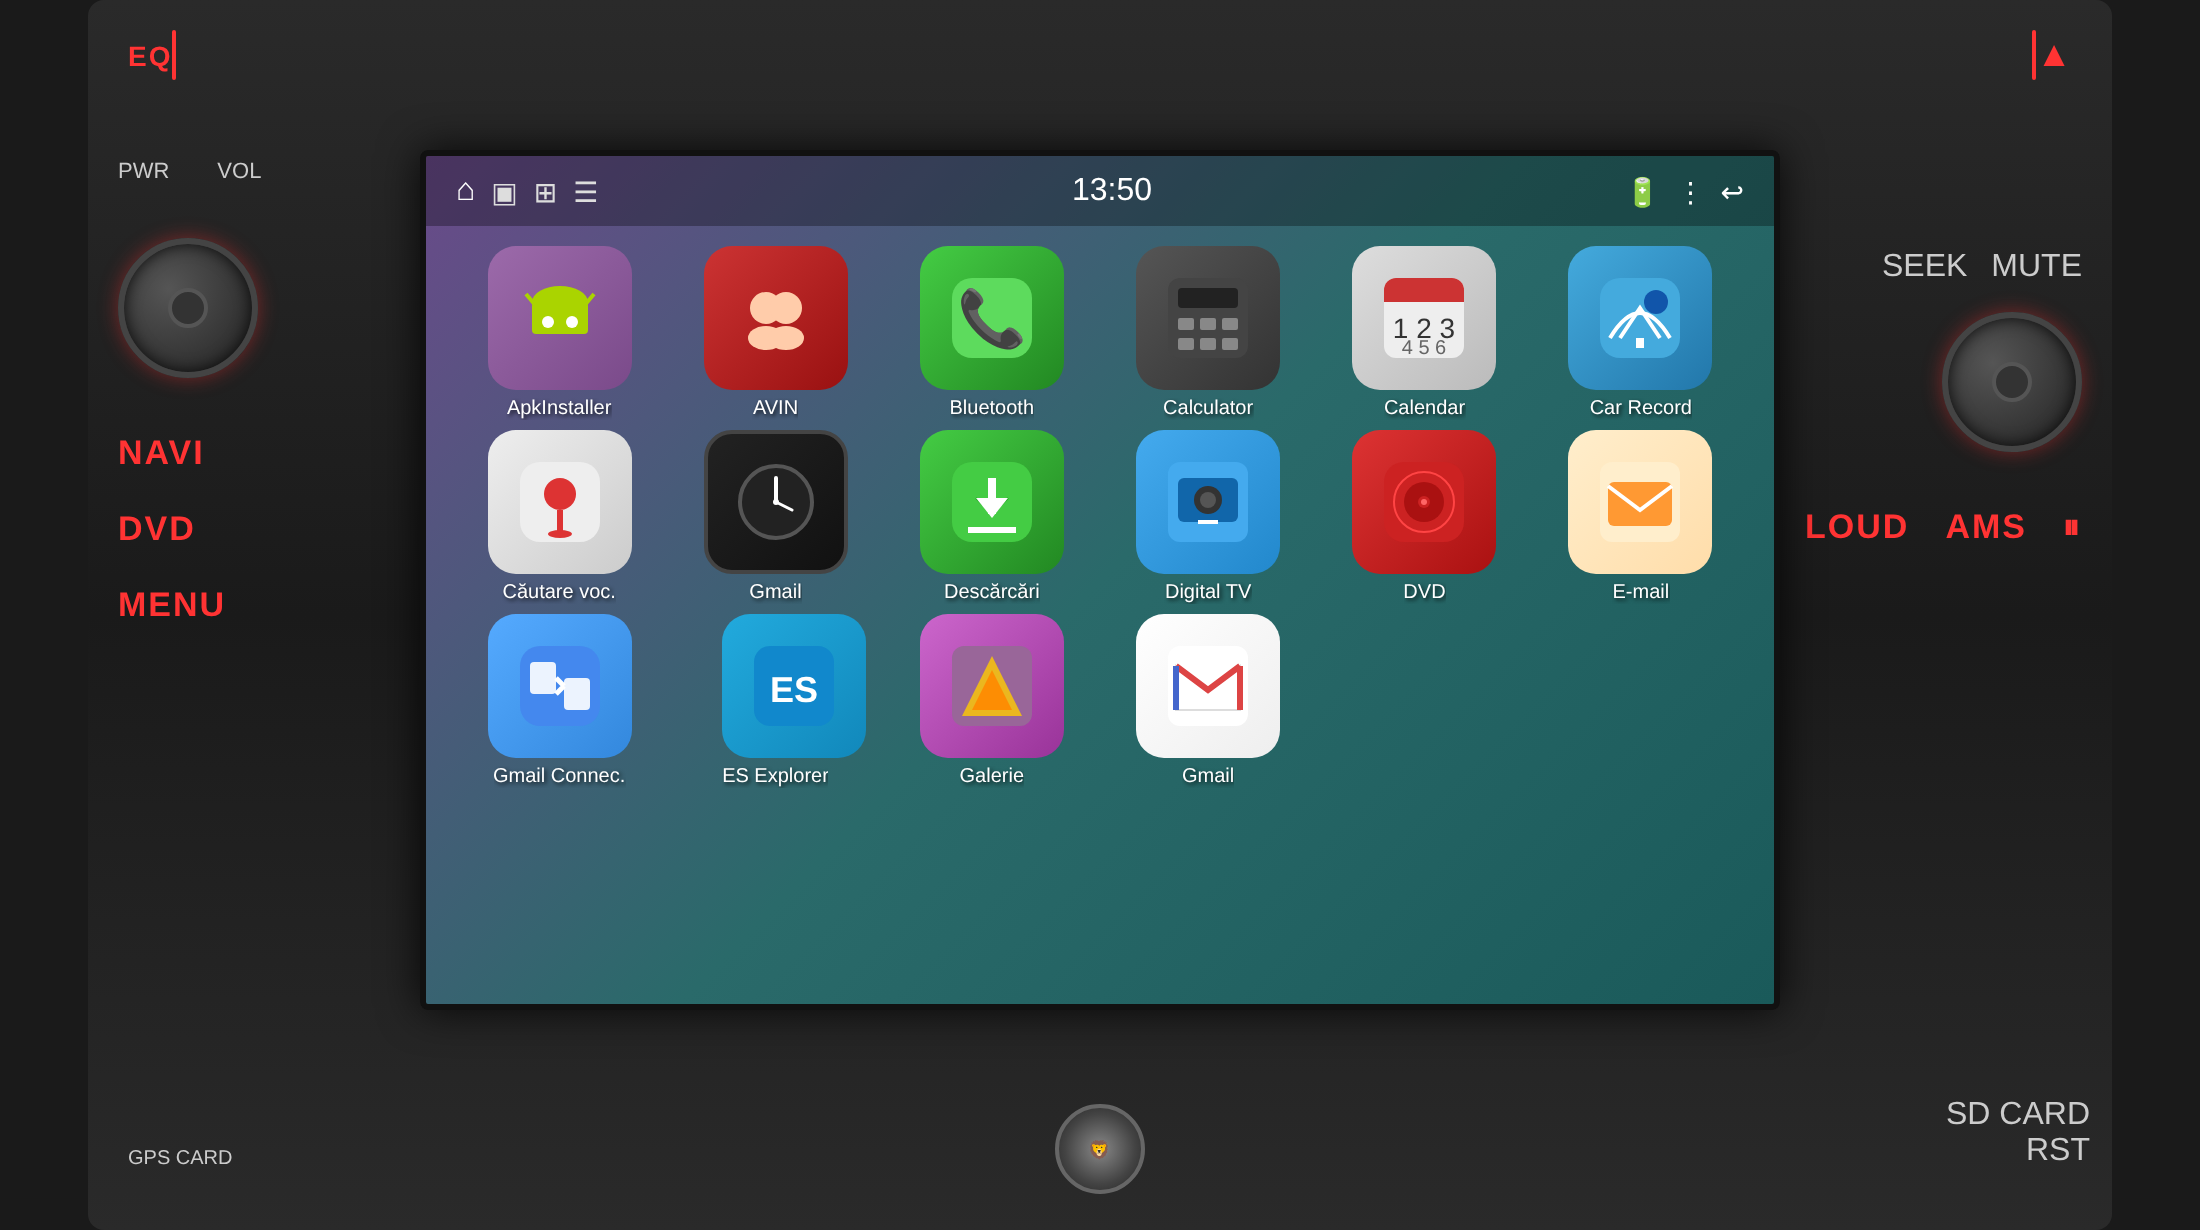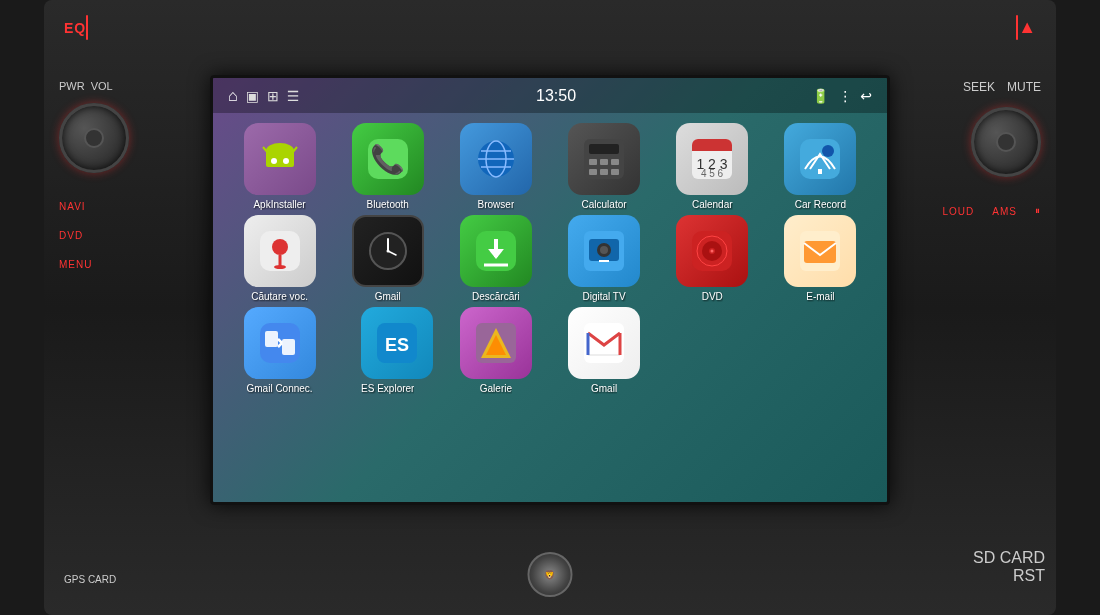--- a/index.html
+++ b/index.html
@@ -56,24 +56,24 @@
       position: absolute;
       left: 15px;
       top: 80px;
       display: flex;
       flex-direction: column;
       gap: 8px;
     }
 
     .pwr-vol {
       display: flex;
-      gap: 6px;
+      gap: 24px;
       color: #ccc;
       font-size: 11px;
-      margin-bottom: 3px;
+      margin-bottom: 19px;
     }
 
     .knob {
       width: 70px;
       height: 70px;
       border-radius: 50%;
       background: radial-gradient(circle at 35% 35%, #555, #222);
       border: 3px solid #444;
       box-shadow: 0 0 10px rgba(255,50,50,0.4), inset 0 0 8px rgba(0,0,0,0.8);
       display: flex;
@@ -92,22 +92,22 @@
 
     .side-buttons-left {
       display: flex;
       flex-direction: column;
       gap: 18px;
       margin-top: 5px;
     }
 
     .side-btn {
       color: #ff3333;
-      font-weight: normal;
-      font-size: 10px;
+      font-weight: bold;
+      font-size: 17px;
       letter-spacing: 1px;
     }
 
     .gps-card {
       position: absolute;
       bottom: 30px;
       left: 20px;
       color: #ccc;
       font-size: 10px;
     }
@@ -120,22 +120,23 @@
       display: flex;
       flex-direction: column;
       align-items: flex-end;
       gap: 8px;
     }
 
     .seek-mute {
       display: flex;
       gap: 12px;
       color: #ccc;
-      font-size: 12px;
+      font-size: 16px;
       margin-bottom: 5px;
+      margin-top: 45px;
     }
 
     .side-buttons-right {
       display: flex;
       flex-direction: row;
       align-items: flex-end;
       gap: 18px;
       margin-top: 5px;
     }
 
@@ -363,39 +364,38 @@
               <rect x="6" y="12" width="28" height="16" rx="2" fill="#aad400"></rect>
               <circle cx="14" cy="22" r="3" fill="#fff"></circle>
               <circle cx="26" cy="22" r="3" fill="#fff"></circle>
               <line x1="3" y1="8" x2="8" y2="14" stroke="#aad400" stroke-width="2"></line>
               <line x1="37" y1="8" x2="32" y2="14" stroke="#aad400" stroke-width="2"></line>
             </svg>
           </div>
           <span class="app-label">ApkInstaller</span>
         </div>
         <div class="app-item">
+          <div class="app-icon icon-avin">
+            <svg width="40" height="40" viewBox="0 0 40 40">
+              <circle cx="15" cy="15" r="8" fill="#ffccaa"></circle>
+              <circle cx="25" cy="15" r="8" fill="#ffccaa"></circle>
+              <ellipse cx="15" cy="30" rx="9" ry="6" fill="#ffccaa"></ellipse>
+              <ellipse cx="25" cy="30" rx="9" ry="6" fill="#ffccaa"></ellipse>
+            </svg>
+          </div>
+          <span class="app-label">AVIN</span>
+        </div>
+        <div class="app-item">
           <div class="app-icon icon-bluetooth">
             <svg width="40" height="40" viewBox="0 0 40 40">
               <rect width="40" height="40" rx="10" fill="#5ddb5d"></rect>
               <text x="20" y="30" text-anchor="middle" font-size="28" fill="#fff">📞</text>
             </svg>
           </div>
           <span class="app-label">Bluetooth</span>
-        </div>
-        <div class="app-item">
-          <div class="app-icon icon-browser">
-            <svg width="40" height="40" viewBox="0 0 40 40">
-              <circle cx="20" cy="20" r="18" fill="#1166bb"></circle>
-              <ellipse cx="20" cy="20" rx="10" ry="18" fill="none" stroke="#88bbff" stroke-width="1.5"></ellipse>
-              <line x1="2" y1="20" x2="38" y2="20" stroke="#88bbff" stroke-width="1.5"></line>
-              <line x1="5" y1="12" x2="35" y2="12" stroke="#88bbff" stroke-width="1.5"></line>
-              <line x1="5" y1="28" x2="35" y2="28" stroke="#88bbff" stroke-width="1.5"></line>
-            </svg>
-          </div>
-          <span class="app-label">Browser</span>
         </div>
         <div class="app-item">
           <div class="app-icon icon-calculator">
             <svg width="40" height="40" viewBox="0 0 40 40">
               <rect width="40" height="40" rx="6" fill="#444"></rect>
               <rect x="5" y="5" width="30" height="10" rx="2" fill="#222"></rect>
               <rect x="5" y="20" width="8" height="6" rx="1" fill="#888"></rect>
               <rect x="16" y="20" width="8" height="6" rx="1" fill="#888"></rect>
               <rect x="27" y="20" width="8" height="6" rx="1" fill="#888"></rect>
               <rect x="5" y="30" width="8" height="6" rx="1" fill="#888"></rect>

